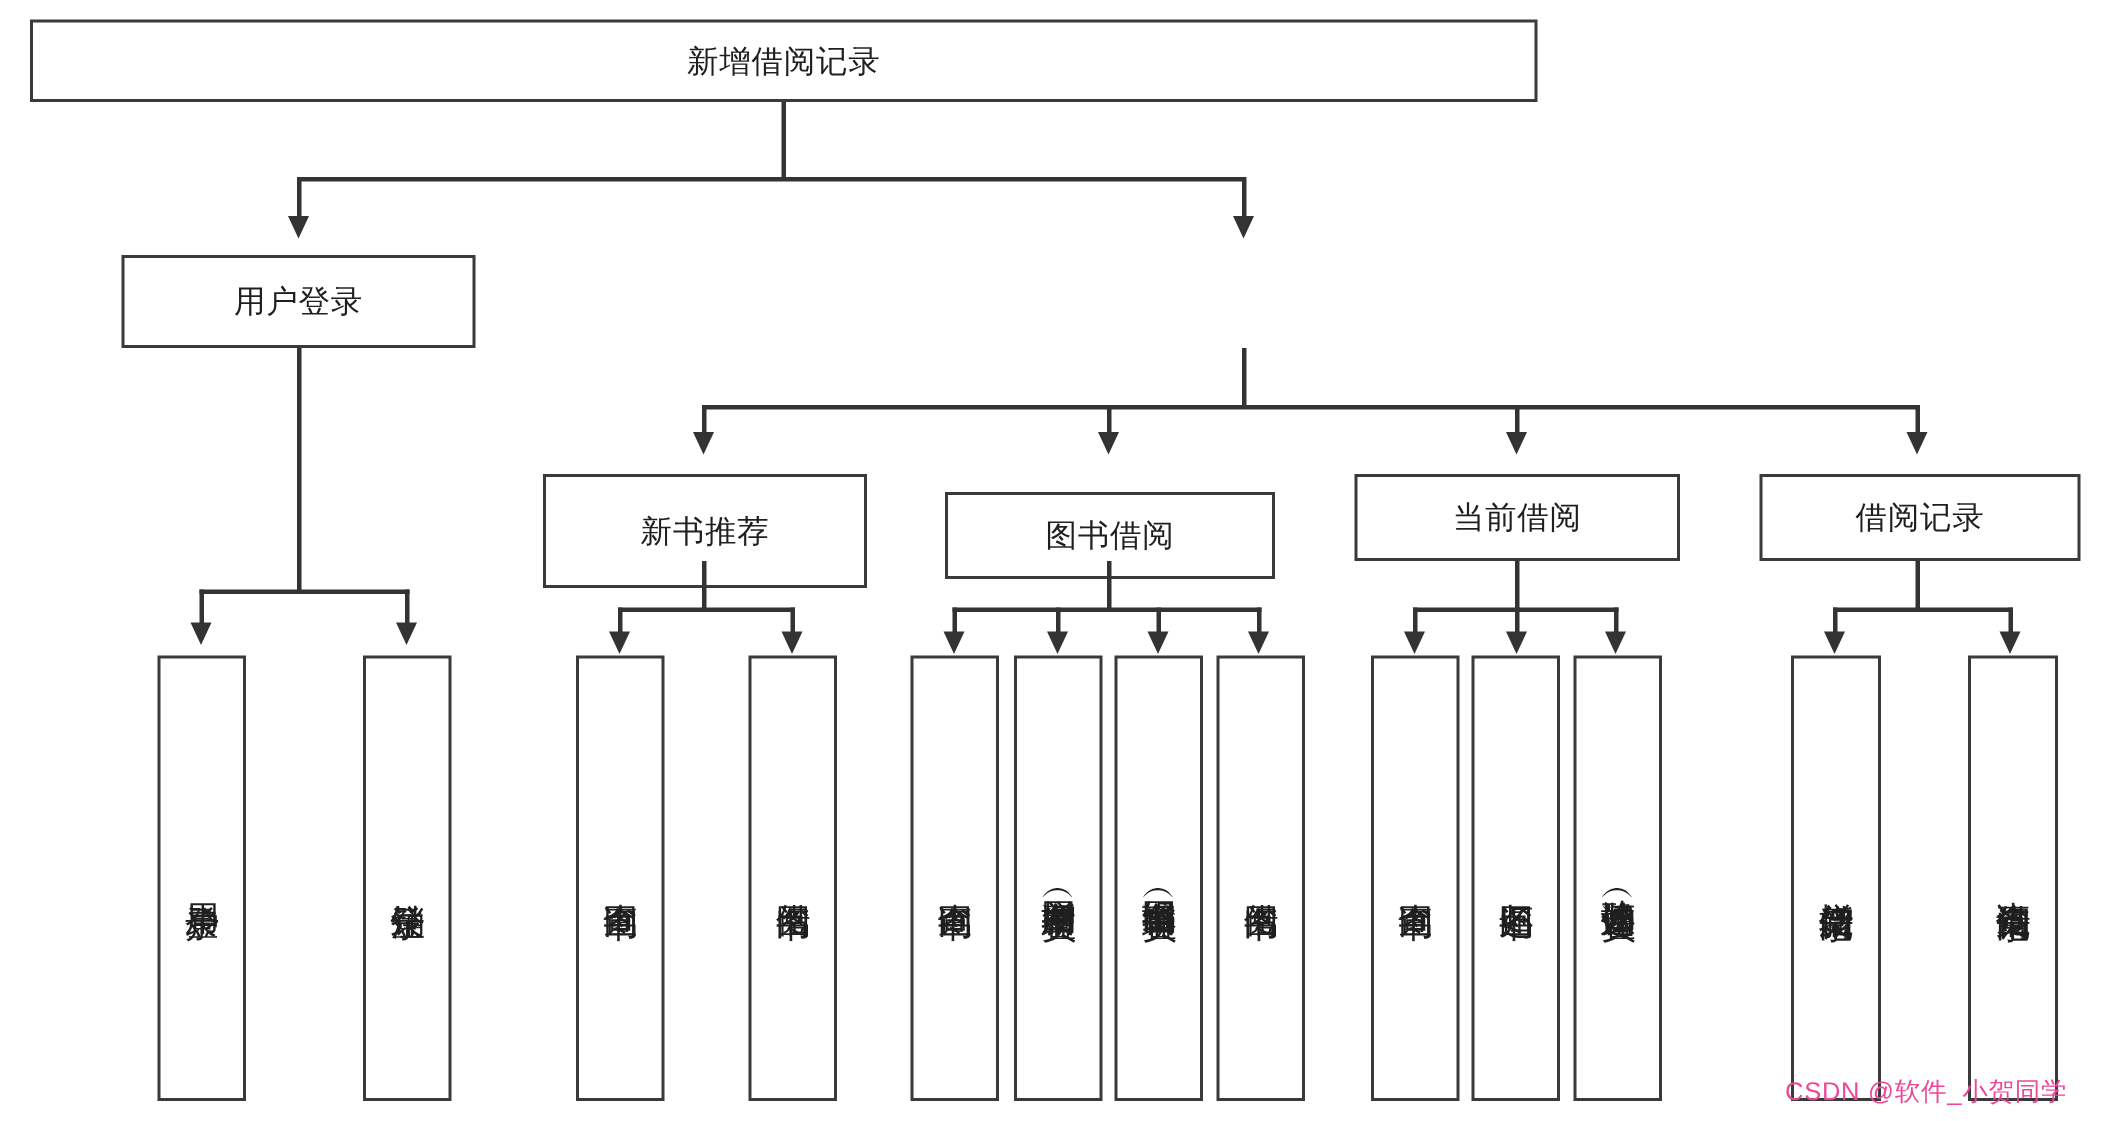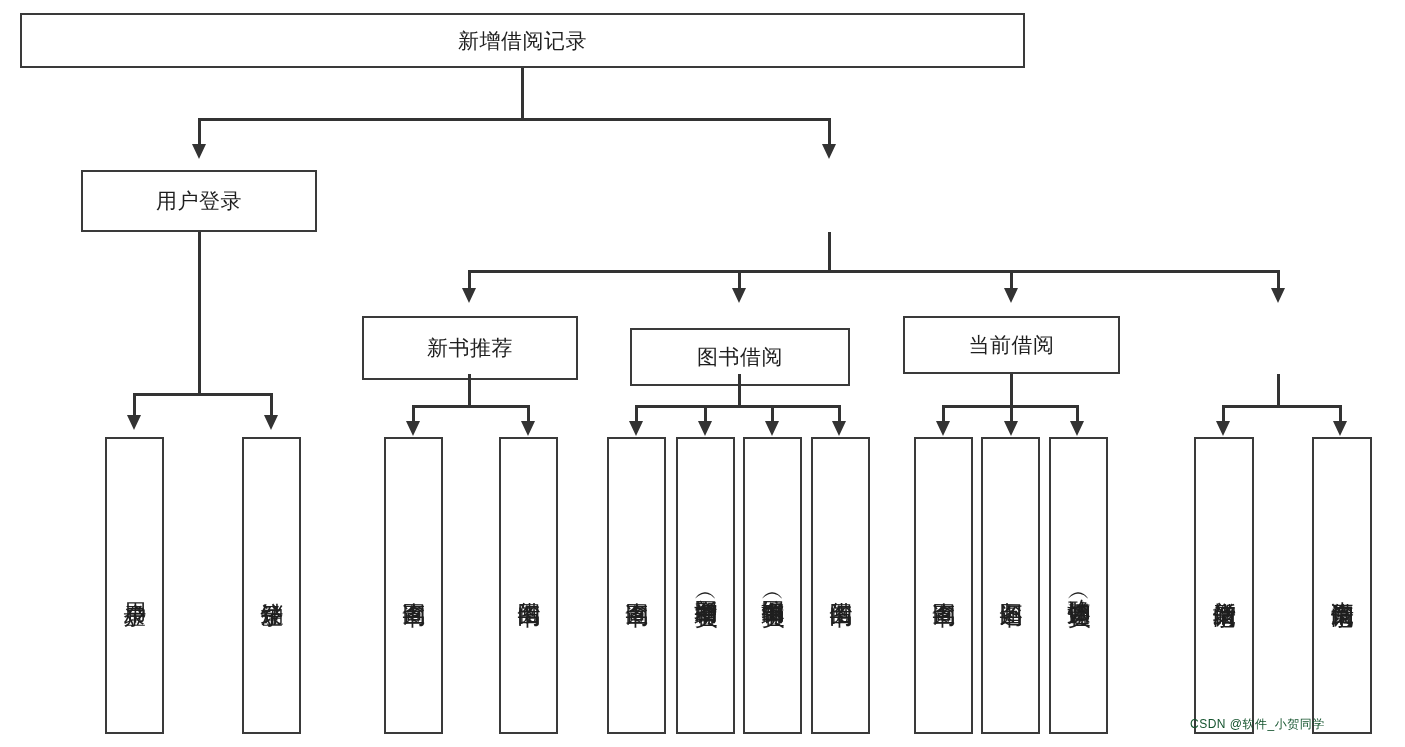--- a/index.html
+++ b/index.html
@@ -60,22 +60,22 @@
     position: absolute;
     width: 0;
     height: 0;
     border-left: 7px solid transparent;
     border-right: 7px solid transparent;
     border-top: 15px solid #333333;
   }
   
   #watermark {
     position: absolute;
-    font-size: 12px;
-    color: #14532d;
+    font-size: 17px;
+    color: #ec4899;
     white-space: nowrap;
     letter-spacing: 0.5px;
   }
 </style>
 </head>
 <body>
 
 <div id="canvas">
 
   <div class="node h" style="left:20px; top:13px; width:1005px; height:55px;">
@@ -110,28 +110,31 @@
 
   <div class="line vline" style="left:738px; top:270px; width:3px; height:20px;"></div>
   <div class="arrow" style="left:732px; top:288px;"></div>
 
   <div class="line vline" style="left:1010px; top:270px; width:3px; height:20px;"></div>
   <div class="arrow" style="left:1004px; top:288px;"></div>
 
   <div class="line vline" style="left:1277px; top:270px; width:3px; height:20px;"></div>
   <div class="arrow" style="left:1271px; top:288px;"></div>
 
-  <div class="node h" style="left:362px; top:316px; width:216px; height:64px;">
+  <div class="node h" style="left:362px; top:316px; width:216px; height:76px;">
     <span>新书推荐</span>
   </div>
   <div class="node h" style="left:630px; top:328px; width:220px; height:58px;">
     <span>图书借阅</span>
   </div>
   <div class="node h" style="left:903px; top:316px; width:217px; height:58px;">
     <span>当前借阅</span>
+  </div>
+  <div class="node h" style="left:1173px; top:316px; width:214px; height:58px;">
+    <span>借阅记录</span>
   </div>
 
   <div class="line vline" style="left:468px; top:374px; width:3px; height:34px;"></div>
   <div class="line hline" style="left:412px; top:405px; width:118px; height:3px;"></div>
   <div class="line vline" style="left:412px; top:405px; width:3px; height:18px;"></div>
   <div class="arrow" style="left:406px; top:421px;"></div>
   <div class="line vline" style="left:527px; top:405px; width:3px; height:18px;"></div>
   <div class="arrow" style="left:521px; top:421px;"></div>
 
   <div class="line vline" style="left:738px; top:374px; width:3px; height:34px;"></div>

